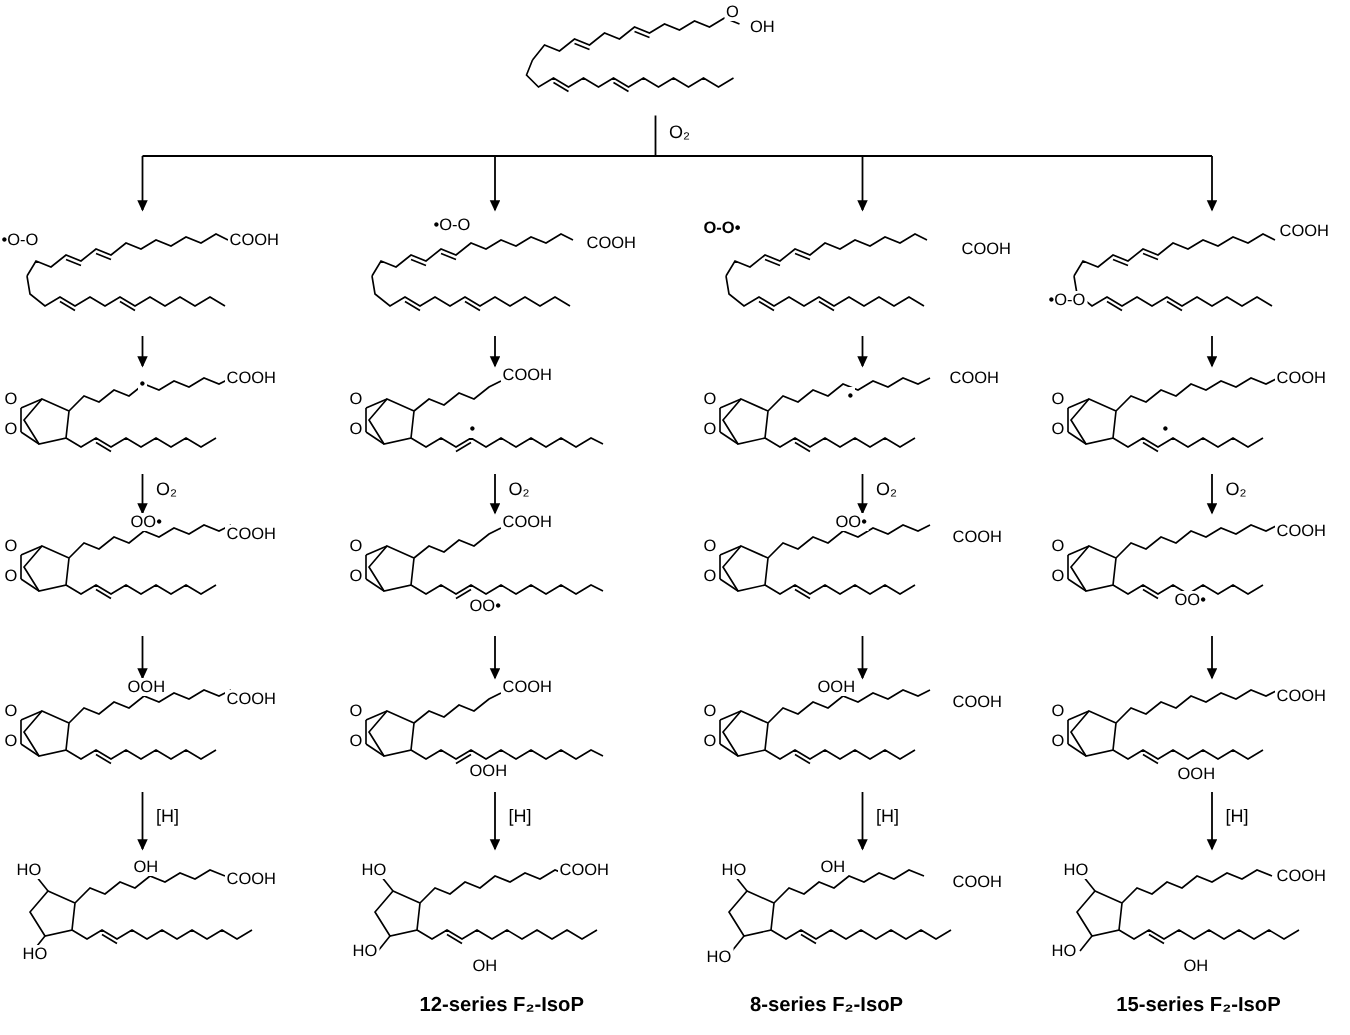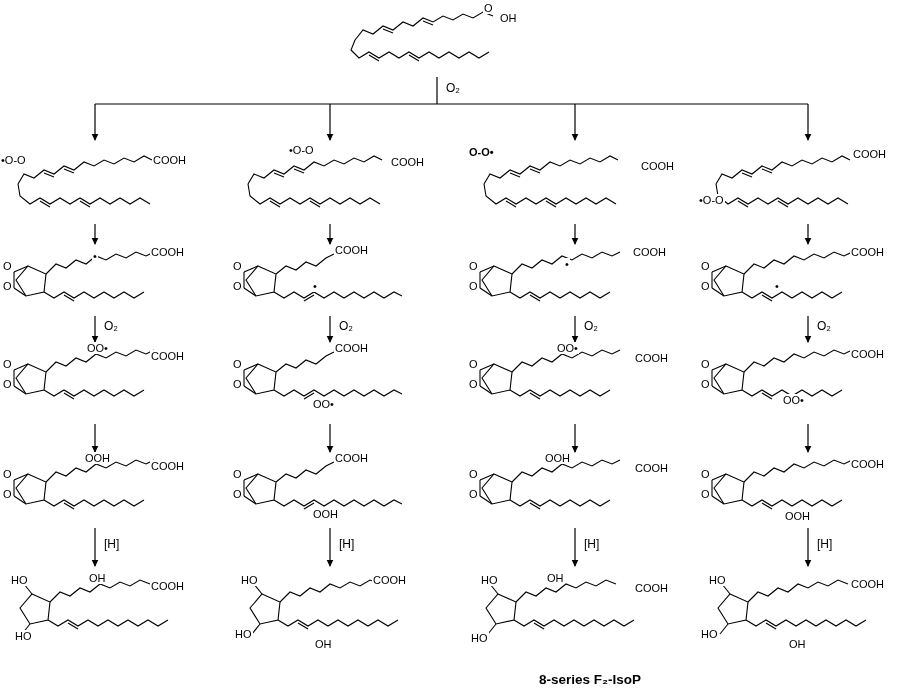--- a/index.html
+++ b/index.html
@@ -223,20 +223,21 @@
       <line x1="28" y1="50" x2="20" y2="60"></line>
       <polyline points="48,28 58,18 68,22 78,14 88,18 98,10 108,14 118,8 128,12 138,6 148,10"></polyline>
       <polyline points="46,46 56,52 66,46 76,52 86,46 96,52 106,46 116,52 126,46 136,52 146,46 156,52 166,46"></polyline>
       <line x1="66" y1="49" x2="76" y2="55"></line>
     </svg>
   <span class="atom-label" style="left: 8px; top: 0px;">HO</span>
       <span class="atom-label" style="left: 140px; top: 0px;">COOH</span>
       <span class="atom-label" style="left: 82px; top: 64px;">OH</span>
       <span class="atom-label" style="left: 2px; top: 54px;">HO</span>
     </div>
+    <div class="product-label" style="left: 232px; width: 205px;">12-series F₂-IsoP</div>
     <span class="arrow-label" style="left: 582px; top: 320px;">O₂</span>
     <span class="arrow-label" style="left: 582px; top: 538px;">[H]</span>
     <div class="cell" style="left: 468px; top: 148px;">
     <svg width="200" height="72" viewBox="0 0 200 72">
       <polyline points="16,36 22,26 32,30 42,22 52,26 62,18 72,22 82,14 92,18 102,12 112,16 122,10 132,14 142,8 150,12"></polyline>
       <polyline points="16,36 18,48 28,56 38,50 48,56 58,50 68,56 78,50 88,56 98,50 108,56 118,50 128,56 138,50 148,56"></polyline>
       <line x1="42" y1="25" x2="52" y2="29"></line>
       <line x1="62" y1="21" x2="72" y2="25"></line>
       <line x1="38" y1="53" x2="48" y2="59"></line>
       <line x1="78" y1="53" x2="88" y2="59"></line>
@@ -296,21 +297,21 @@
       <line x1="28" y1="50" x2="20" y2="60"></line>
       <polyline points="48,28 58,18 68,22 78,14 88,18 98,10 108,14 118,8 128,12 138,6 148,10"></polyline>
       <polyline points="46,46 56,52 66,46 76,52 86,46 96,52 106,46 116,52 126,46 136,52 146,46 156,52 166,46"></polyline>
       <line x1="66" y1="49" x2="76" y2="55"></line>
     </svg>
   <span class="atom-label" style="left: 12px; top: 0px;">HO</span>
       <span class="atom-label" style="left: 78px; top: -2px;">OH</span>
       <span class="atom-label" style="left: 166px; top: 8px;">COOH</span>
       <span class="atom-label" style="left: 2px; top: 58px;">HO</span>
     </div>
-    <div class="product-label" style="left: 484px; width: 212px; margin-top: 10px;">8-series F₂-IsoP</div>
+    <div class="product-label" style="left: 445px; width: 212px;">8-series F₂-IsoP</div>
     <span class="arrow-label" style="left: 815px; top: 320px;">O₂</span>
     <span class="arrow-label" style="left: 815px; top: 538px;">[H]</span>
     <div class="cell" style="left: 700px; top: 148px;">
     <svg width="200" height="72" viewBox="0 0 200 72">
       <polyline points="16,36 22,26 32,30 42,22 52,26 62,18 72,22 82,14 92,18 102,12 112,16 122,10 132,14 142,8 150,12"></polyline>
       <polyline points="16,36 18,48 28,56 38,50 48,56 58,50 68,56 78,50 88,56 98,50 108,56 118,50 128,56 138,50 148,56"></polyline>
       <line x1="42" y1="25" x2="52" y2="29"></line>
       <line x1="62" y1="21" x2="72" y2="25"></line>
       <line x1="38" y1="53" x2="48" y2="59"></line>
       <line x1="78" y1="53" x2="88" y2="59"></line>
@@ -370,13 +371,14 @@
       <line x1="28" y1="50" x2="20" y2="60"></line>
       <polyline points="48,28 58,18 68,22 78,14 88,18 98,10 108,14 118,8 128,12 138,6 148,10"></polyline>
       <polyline points="46,46 56,52 66,46 76,52 86,46 96,52 106,46 116,52 126,46 136,52 146,46 156,52 166,46"></polyline>
       <line x1="66" y1="49" x2="76" y2="55"></line>
     </svg>
   <span class="atom-label" style="left: 8px; top: 0px;">HO</span>
       <span class="atom-label" style="left: 150px; top: 4px;">COOH</span>
       <span class="atom-label" style="left: 88px; top: 64px;">OH</span>
       <span class="atom-label" style="left: 0px; top: 54px;">HO</span>
     </div>
+    <div class="product-label" style="left: 700px; width: 198px;">15-series F₂-IsoP</div>
   </div>
 
 </body></html>

